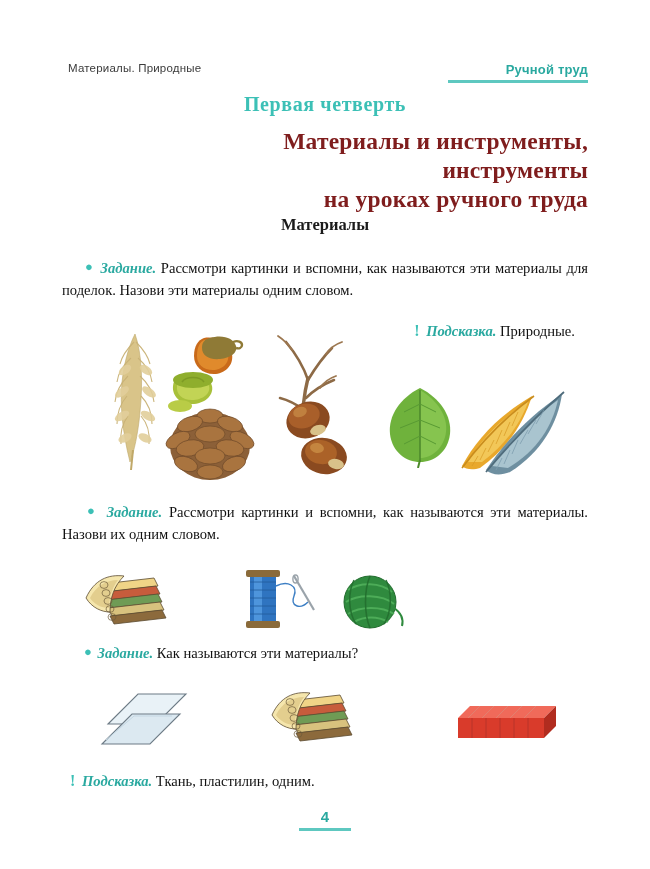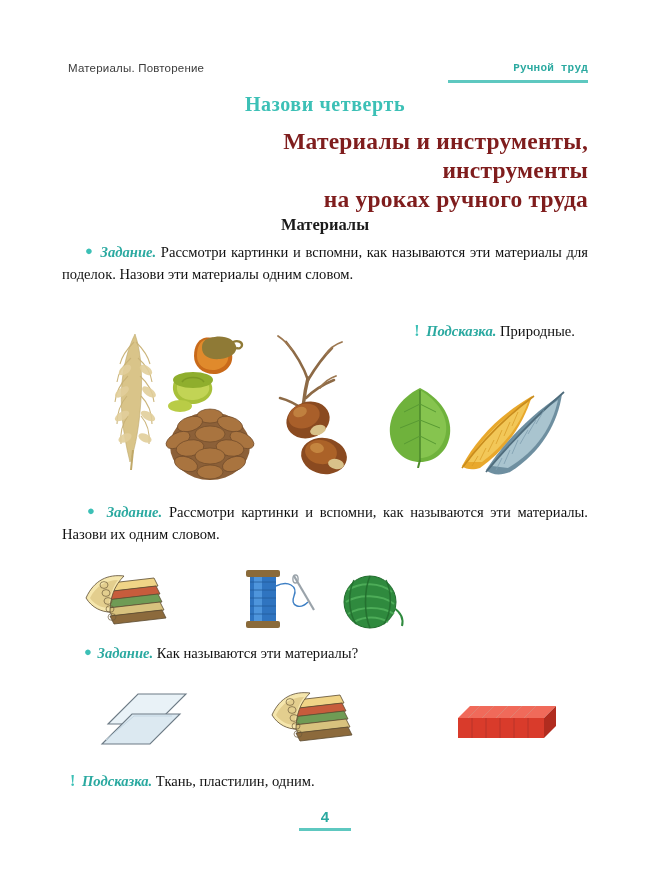--- a/index.html
+++ b/index.html
@@ -36,22 +36,22 @@
     top: 0;
     font-family: "Liberation Sans", sans-serif;
     font-size: 11.5px;
     color: #3b3b3b;
     letter-spacing: .2px;
   }
   .runhead-right {
     position: absolute;
     right: 0;
     top: 0;
-    font-family: Liberation Mono, monospace;
-    font-size: 11px;
+    font-family: Liberation Sans, sans-serif;
+    font-size: 13px;
     font-weight: bold;
     color: #2aa9a0;
     letter-spacing: .2px;
   }
   .runhead-rule {
     position: absolute;
     right: 0;
     top: 18px;
     width: 140px;
     height: 3px;
@@ -168,36 +168,36 @@
     height: 3px;
     background: #5ec8c0;
   }
 </style>
 </head>
 <body>
 
 <div class="page">
 
   <div class="runhead">
-    <div class="runhead-left">Материалы. Повторение</div>
+    <div class="runhead-left">Материалы. Природные</div>
     <div class="runhead-right">Ручной труд</div>
     <div class="runhead-rule"></div>
   </div>
 
   <div class="title-block">
-    <div class="title-1">Назови четверть</div>
+    <div class="title-1">Первая четверть</div>
     <div class="title-2">
       <div>Материалы и инструменты,</div>
       <div>инструменты</div>
       <div>на уроках ручного труда</div>
     </div>
     <div class="section-title">Материалы</div>
   </div>
 
-  <div class="para" style="top:240px;">
+  <div class="para" style="top:256px;">
     <span style="display:inline-block;width:22px;"></span><span class="bullet">●</span>
     <span class="task-word">Задание.</span>
     <span>Рассмотри картинки и вспомни, как называются эти материалы для поделок. Назови эти материалы одним словом.</span>
   </div>
 
   <div class="hint-line" style="top:322px; right:75px;">
     <span class="hint-bang">!</span>
     <span class="hint-word">Подсказка.</span>
     <span>Природные.</span>
   </div>

